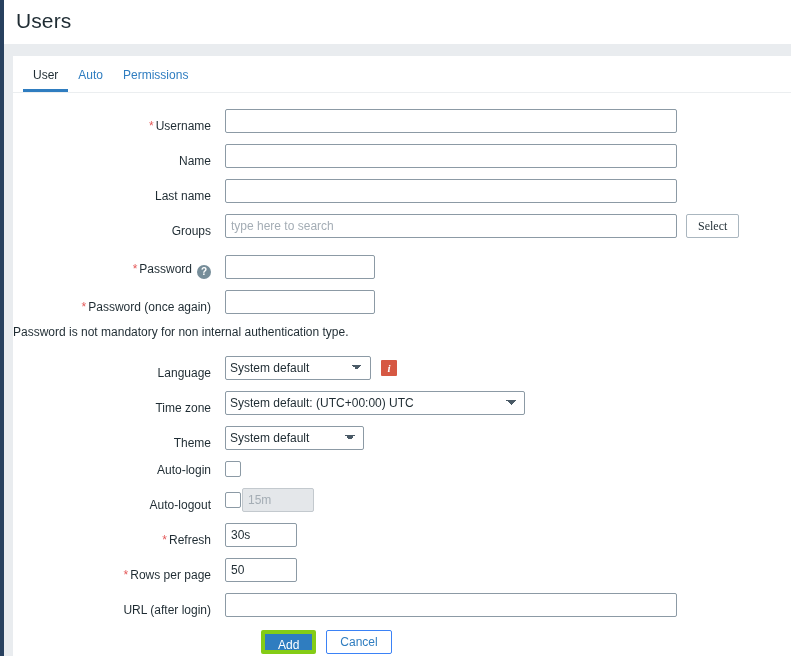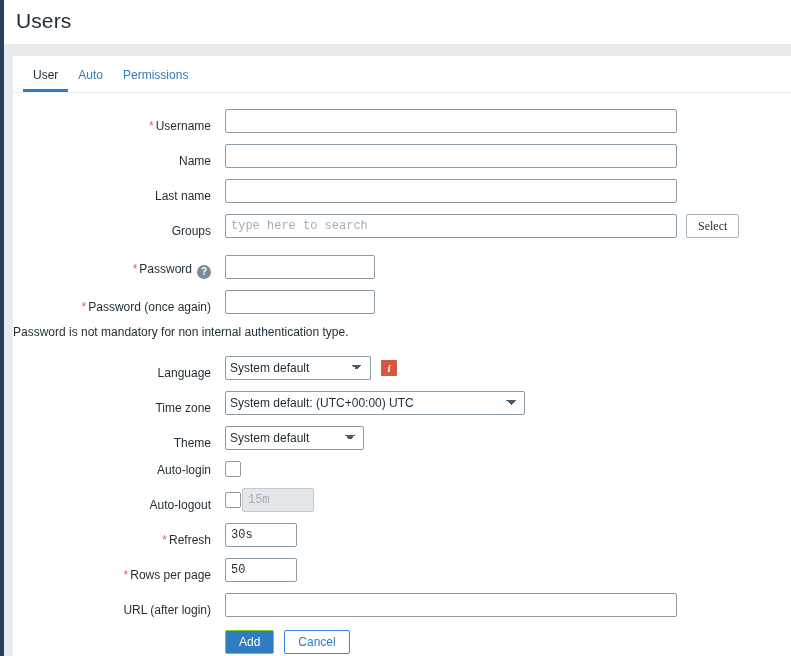--- a/index.html
+++ b/index.html
@@ -117,21 +117,21 @@
   .ctrl {
     display: flex;
     align-items: center;
   }
   input.txt {
     height: 24px;
     box-sizing: border-box;
     border: 1px solid #8c9aa5;
     border-radius: 2px;
     background: #ffffff;
-    font-family: Liberation Mono, monospace;
+    font-family: Liberation Sans, sans-serif;
     font-size: 12px;
     color: #1f2c33;
     padding: 0 5px;
     outline: none;
   }
   input.txt::placeholder {
     color: #a4adb5;
   }
   input.txt:disabled {
     background: #e4e7ea;
@@ -254,22 +254,23 @@
     padding: 0 13px;
     box-sizing: border-box;
     border-radius: 2px;
     font-family: "Liberation Sans", sans-serif;
     font-size: 12px;
     cursor: pointer;
     line-height: 22px;
   }
   .btn-primary {
     background: #2f7dc0;
-    border: 1px solid #84cc16;
+    border: 4px solid #84cc16;
     color: #ffffff;
+    margin-left: 36px;
   }
   .btn-secondary {
     background: #ffffff;
     border: 1px solid #3b82f6;
     color: #2f7dc0;
     margin-left: 10px;
   }
 </style>
 </head>
 <body>

